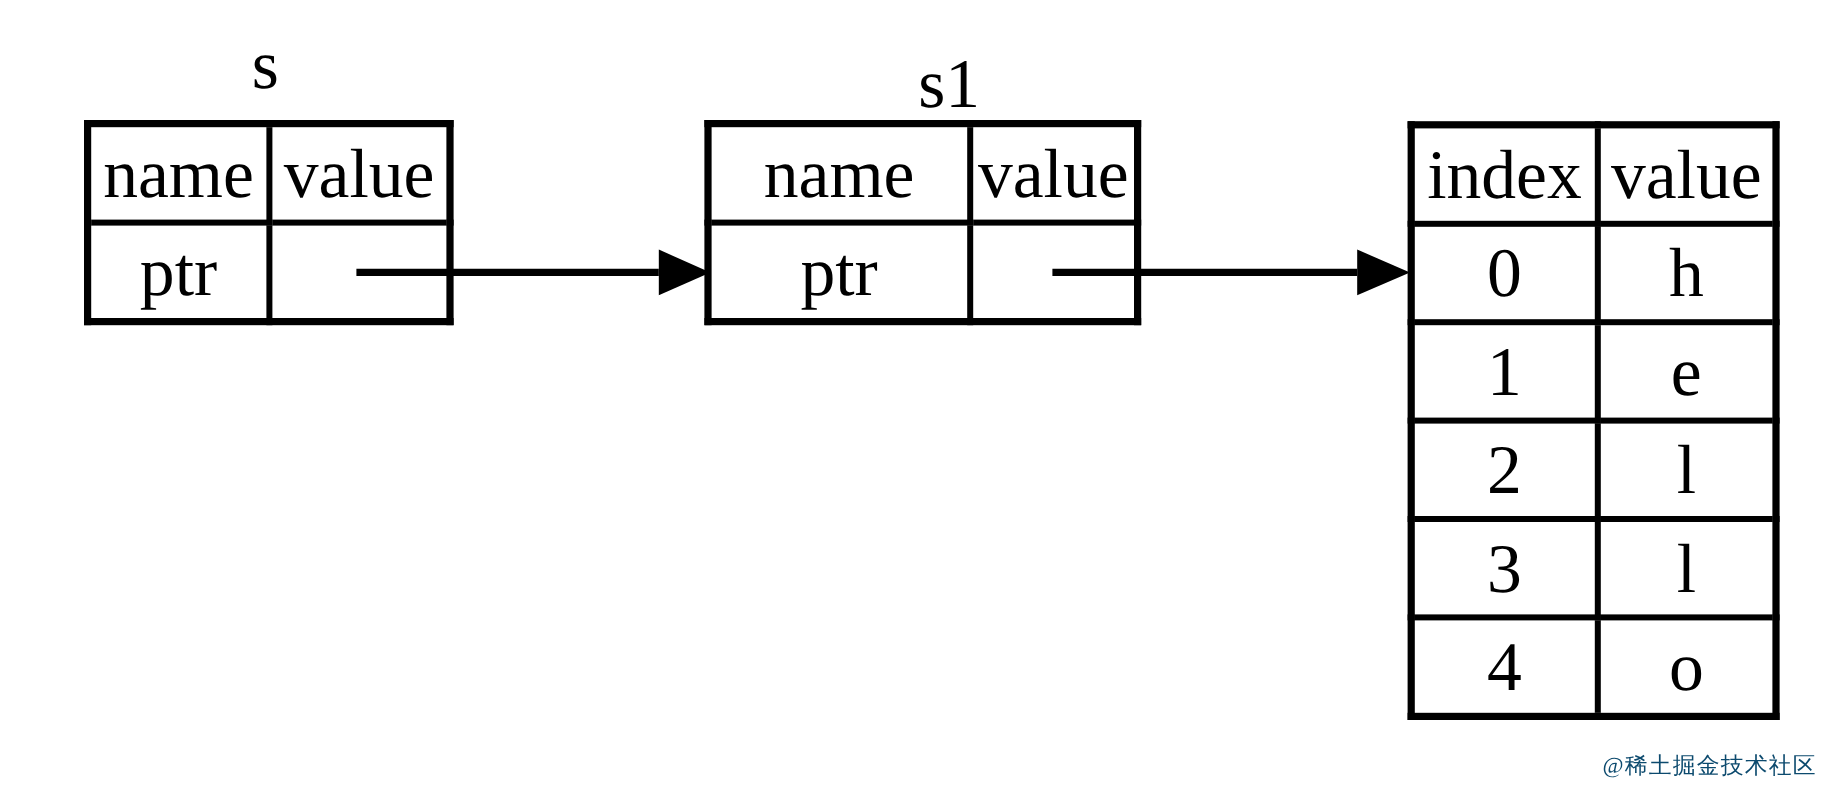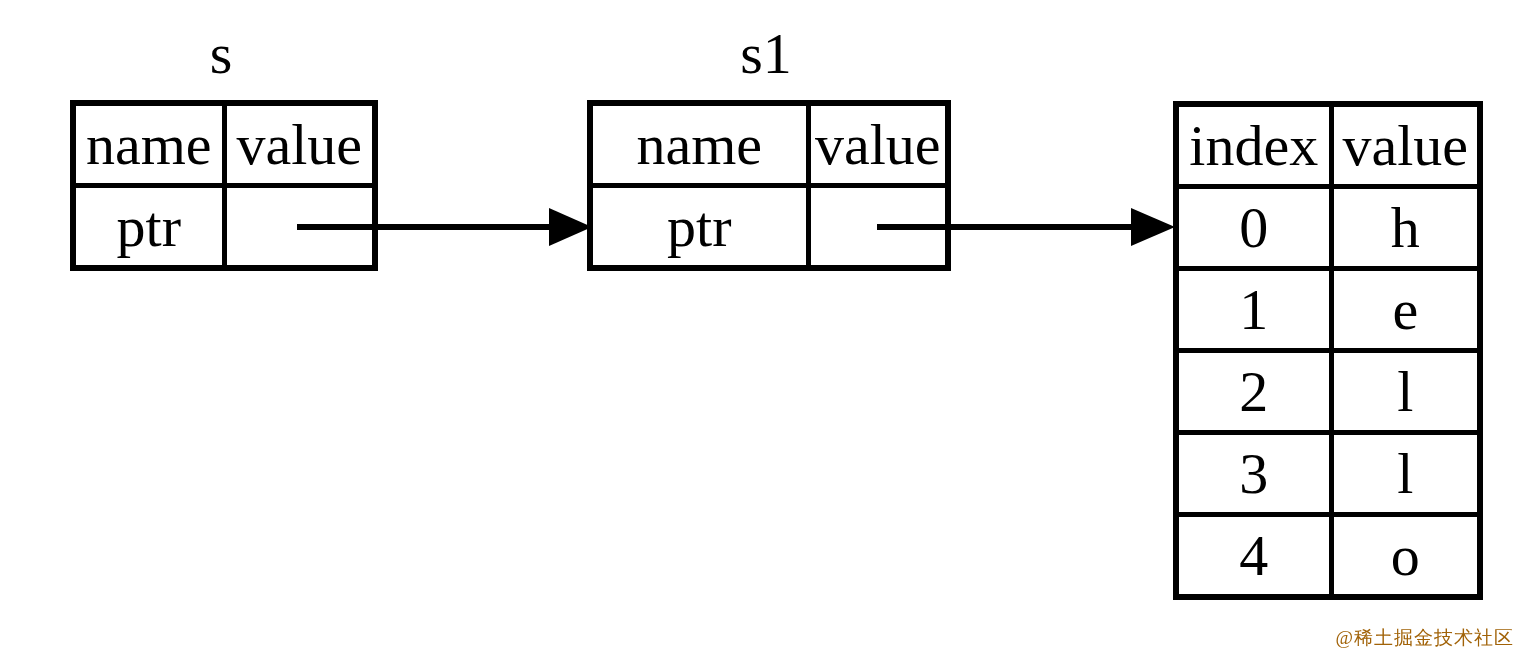--- a/index.html
+++ b/index.html
@@ -37,34 +37,34 @@
     text-align: center;
     vertical-align: middle;
     font-weight: normal;
     font-size: 58px;
     line-height: 1;
     overflow: hidden;
   }
   #table-s   { left: 70px;   top: 100px; width: 302px; }
   #title-s   { left: 70px;   width: 302px; }
   #table-s1  { left: 587px;  top: 100px; width: 358px; }
-  #title-s1  { left: 587px;  width: 358px; }
+  #title-s1  { left: 612px;  width: 358px; margin-top: 16px; }
   #table-heap{ left: 1173px; top: 101px; width: 304px; }
   #arrow-overlay {
     position: absolute;
     left: 0; top: 0;
     width: 1524px; height: 656px;
     pointer-events: none;
   }
   #watermark {
     position: absolute;
     right: 10px;
     bottom: 5px;
     font-size: 19px;
-    color: #a16207;
+    color: #0c4a6e;
     letter-spacing: 1px;
   }
 </style>
 </head>
 <body>
 
 <div id="canvas">
 
   <div class="var-title" id="title-s">s</div>
   <table class="mem" id="table-s">

